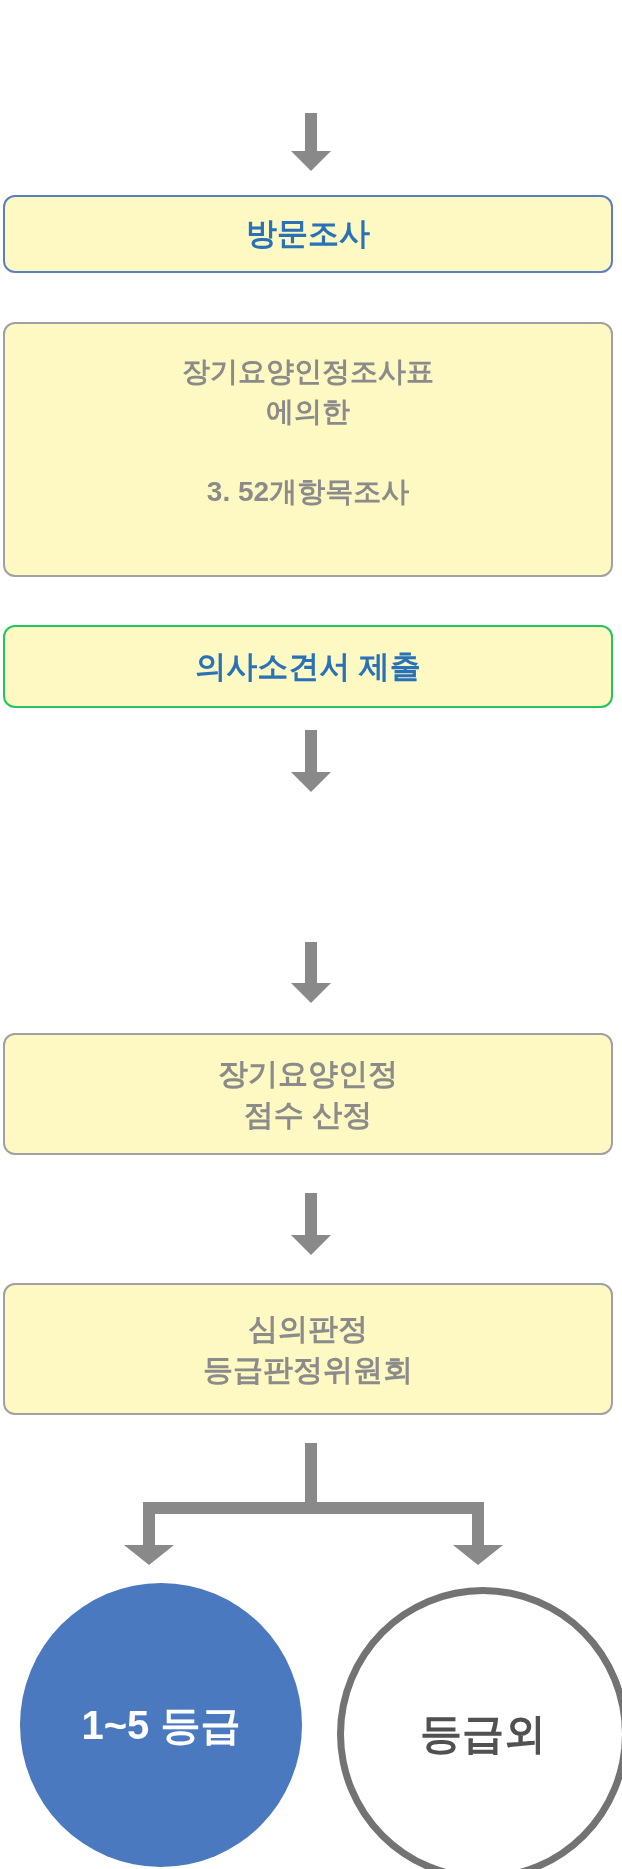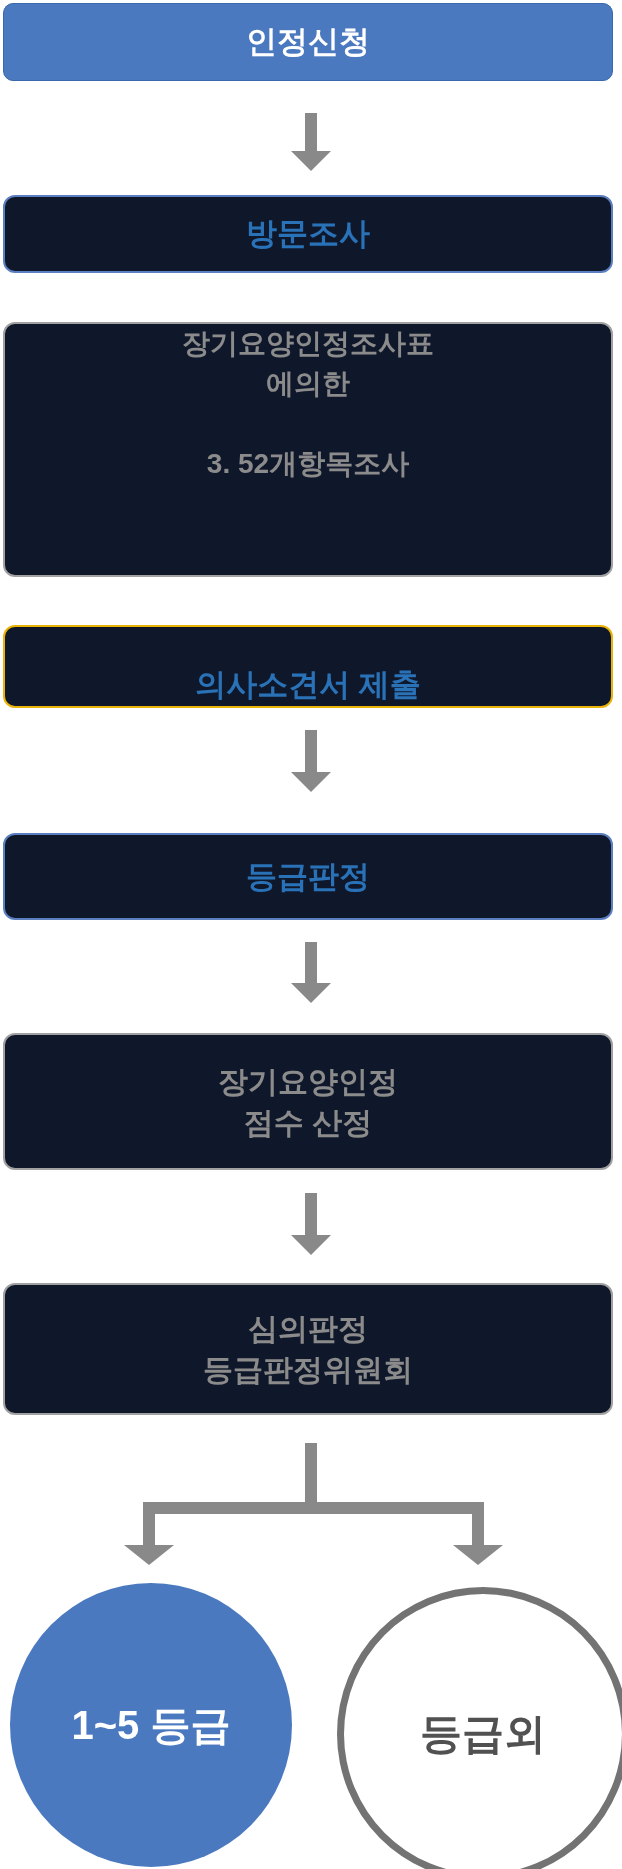--- a/index.html
+++ b/index.html
@@ -3,25 +3,25 @@
 <meta charset="utf-8">
 <style>
   html,body { margin:0; padding:0; background:#ffffff; }
   #canvas {
     position:relative; width:622px; height:1869px; background:#ffffff;
     font-family:"Liberation Sans", sans-serif; overflow:hidden;
   }
   .box {
     position:absolute; left:3px; width:610px;
     display:flex; flex-direction:column; align-items:center; justify-content:center;
-    box-sizing:border-box; background:#0f172a; text-align:center;
+    box-sizing:border-box; background:#fef9c3; text-align:center;
   }
   .box.filled { background:#4a79bf; border:1px solid #3a68ac; border-radius:10px; }
   .box.blue-border  { border:2px solid #5b7fc0; border-radius:12px; }
-  .box.blue-border-light { border:2px solid #eab308; border-radius:12px;justify-content:flex-end; }
+  .box.blue-border-light { border:2px solid #22c55e; border-radius:12px; }
   .box.gray-border  { border:2px solid #a1a1a1; border-radius:12px; }
   .t-white { color:#ffffff; font-weight:bold; font-size:31px; }
   .t-blue  { color:#2a72b7; font-weight:bold; font-size:31px; }
   .t-gray  { color:#8b8b8b; font-weight:bold; font-size:28px; line-height:40px; }
   .t-gray-lg { color:#8b8b8b; font-weight:bold; font-size:30px; line-height:41px; }
   .arrow { position:absolute; width:40px; display:flex; flex-direction:column; align-items:center; }
   .arrow .shaft { width:12px; flex:1; background:#898989; }
   .arrow .head {
     width:0; height:0;
     border-left:20px solid transparent; border-right:20px solid transparent;
@@ -40,61 +40,55 @@
   .ellipse.blue { background:#4a79bf; color:#ffffff; font-weight:bold; font-size:40px; }
   .ellipse.outline { background:#ffffff; border:7px solid #737373; color:#515151; font-weight:bold; font-size:42px; }
   .detail-items { text-align:left; }
   .spacer { height:40px; }
 </style>
 </head>
 <body>
 
 <div id="canvas">
 
-  <div class="box filled" style="top:3px; height:78px;">
-    <span class="t-white">인정신청</span>
-  </div>
 
   <div class="arrow" style="left:291px; top:113px; height:58px;">
     <div class="shaft"></div>
     <div class="head"></div>
   </div>
 
   <div class="box blue-border" style="top:195px; height:78px;">
     <span class="t-blue">방문조사</span>
   </div>
 
-  <div class="box gray-border" style="top:322px; height:255px; justify-content:flex-start; ">
+  <div class="box gray-border" style="top:322px; height:255px; justify-content:flex-start; padding-top:28px;">
     <div class="t-gray">장기요양인정조사표</div>
     <div class="t-gray">에의한</div>
     <div class="spacer"></div>
     <div class="detail-items">
       <div class="t-gray">3. 52개항목조사</div>
     </div>
   </div>
 
   <div class="box blue-border-light" style="top:625px; height:83px;">
     <span class="t-blue">의사소견서 제출</span>
   </div>
 
   <div class="arrow" style="left:291px; top:730px; height:62px;">
     <div class="shaft"></div>
     <div class="head"></div>
   </div>
 
-  <div class="box blue-border" style="top:833px; height:87px;">
-    <span class="t-blue">등급판정</span>
-  </div>
 
   <div class="arrow" style="left:291px; top:942px; height:61px;">
     <div class="shaft"></div>
     <div class="head"></div>
   </div>
 
-  <div class="box gray-border" style="top:1033px; height:137px;">
+  <div class="box gray-border" style="top:1033px; height:122px;">
     <div class="t-gray-lg">장기요양인정</div>
     <div class="t-gray-lg">점수 산정</div>
   </div>
 
   <div class="arrow" style="left:291px; top:1193px; height:62px;">
     <div class="shaft"></div>
     <div class="head"></div>
   </div>
 
   <div class="box gray-border" style="top:1283px; height:132px;">
@@ -104,21 +98,21 @@
 
   <div>
     <div class="seg" style="left:305px; top:1443px; width:12px; height:65px;"></div>
     <div class="seg" style="left:143px; top:1502px; width:341px; height:12px;"></div>
     <div class="seg" style="left:143px; top:1502px; width:12px; height:43px;"></div>
     <div class="seg" style="left:472px; top:1502px; width:12px; height:43px;"></div>
     <div class="tri" style="left:124px; top:1545px;"></div>
     <div class="tri" style="left:453px; top:1545px;"></div>
   </div>
 
-  <div class="ellipse blue" style="left:10px; top:1583px; width:282px; height:284px;">
+  <div class="ellipse blue" style="left:20px; top:1583px; width:282px; height:284px;">
     <span>1~5 등급</span>
   </div>
 
   <div class="ellipse outline" style="left:337px; top:1587px; width:278px; height:280px;">
     <span>등급외</span>
   </div>
 
 </div>
 
 </body></html>

